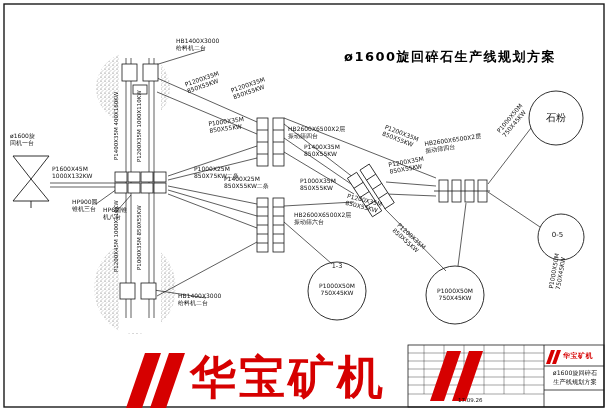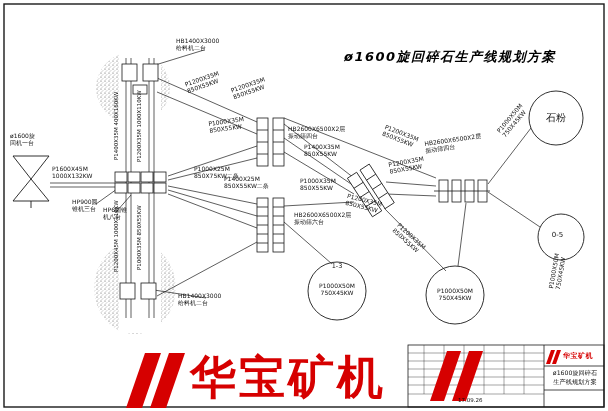--- a/index.html
+++ b/index.html
@@ -10,21 +10,21 @@
   .sheet{position:absolute;left:0;top:0;width:608px;height:411px;background:#ffffff;}
   svg{position:absolute;left:0;top:0;}
   #labels{position:absolute;left:0;top:0;width:608px;height:411px;}
   .lbl{
     position:absolute;font-size:6px;line-height:1.15;color:#111;
     white-space:pre-line;transform-origin:0 0;letter-spacing:0;
   }
   .lbl.center{text-align:center;}
   .drawing-title{
     position:absolute;left:344px;top:48px;font-size:13px;font-weight:bold;
-    letter-spacing:1.5px;color:#000;font-style:italic;
+    letter-spacing:1.5px;color:#000;
   }
   .wm-text{
     position:absolute;left:190px;top:354px;font-size:46px;font-weight:bold;
     color:#d60000;letter-spacing:3px;line-height:1;
   }
   .tb-company{
     position:absolute;left:563px;top:351px;font-size:7px;font-weight:bold;
     color:#d60000;letter-spacing:0.5px;
   }
   .tb-proj{

